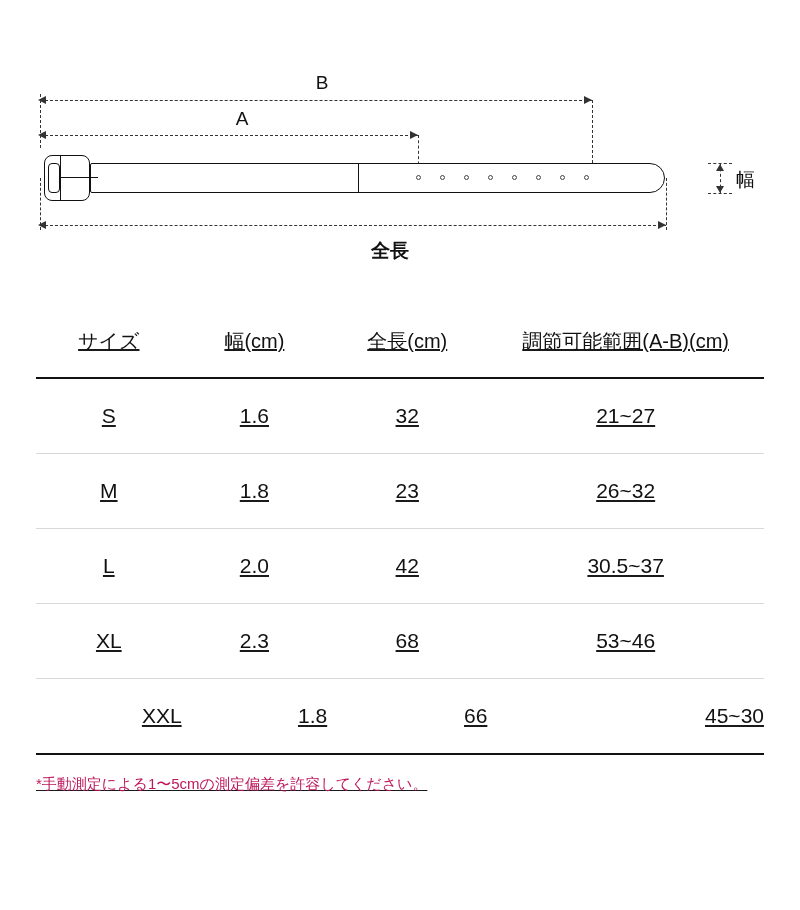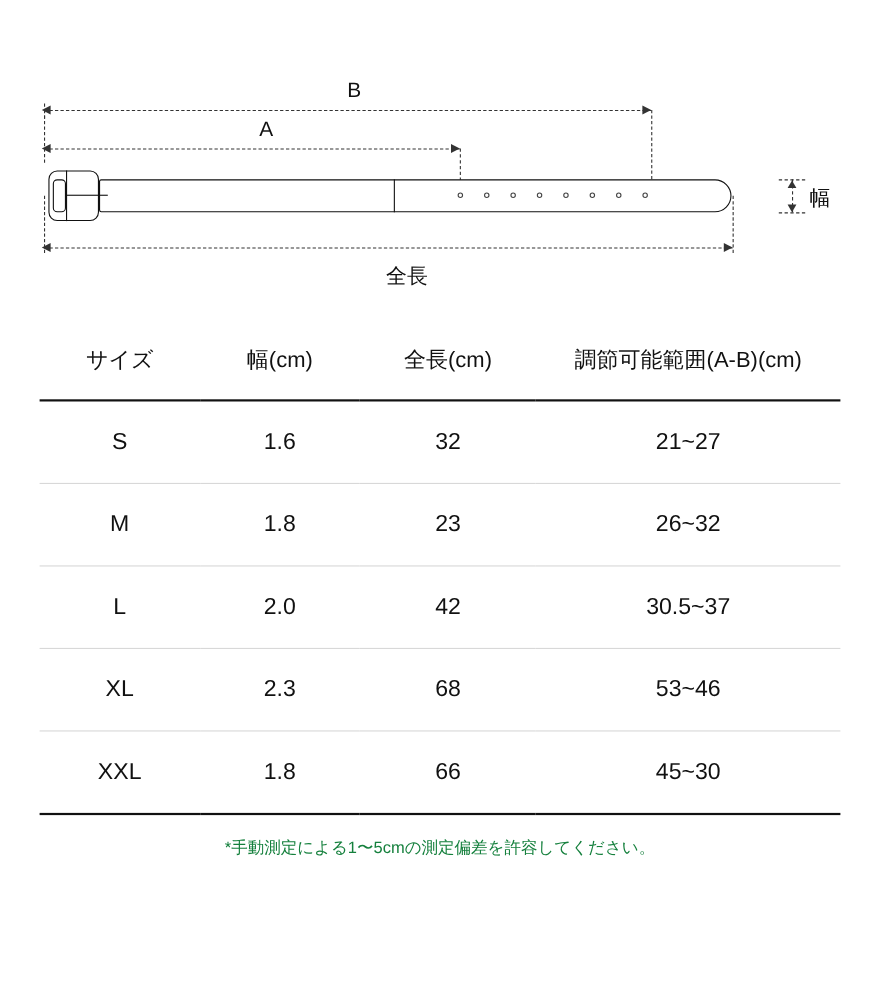--- a/index.html
+++ b/index.html
@@ -132,22 +132,23 @@
     height: 30px;
     border: 1.2px solid #111;
     border-radius: 4px;
     box-sizing: border-box;
   }
 
   
   .table-wrap {
     position: absolute;
     left: 36px;
-    top: 296px;
+    top: 310px;
     width: 728px;
+    text-decoration: underline;
   }
   table.size-table {
     width: 100%;
     border-collapse: collapse;
     table-layout: fixed;
   }
   table.size-table th {
     font-weight: normal;
     font-size: 20px;
     color: #111;
@@ -159,31 +160,31 @@
   }
   table.size-table td {
     font-size: 21px;
     color: #111;
     text-align: center;
     padding: 25px 0;
     border-bottom: 1px solid #d8d8d8;
   }
   table.size-table tbody tr:last-child td {
     border-bottom: 2.5px solid #111;
+    text-align: right;
   }
   col.c-size { width: 20%; }
   col.c-width { width: 20%; }
   col.c-length { width: 22%; }
   col.c-range { width: 38%; }
 
   .footnote {
     margin-top: 20px;
-    text-align: center;
     font-size: 15px;
-    color: #15803d;
+    color: #be185d;
   }
 </style>
 </head>
 <body>
 
 <div class="diagram">
 
   <div class="dim-label" style="left:300px; top:72px; width:44px;">B</div>
 
   <div class="dashed-h" style="left:40px; top:100px; width:552px;"></div>
@@ -221,21 +222,21 @@
   <div class="dashed-v" style="left:720px; top:163px; height:30px;"></div>
   <div class="arrow arrow-up" style="left:716px; top:164px;"></div>
   <div class="arrow arrow-down" style="left:716px; top:186px;"></div>
   <div class="dim-label" style="left:736px; top:167px; width:40px; text-align:left;">幅</div>
 
   <div class="dashed-h" style="left:40px; top:225px; width:626px;"></div>
   <div class="arrow arrow-left" style="left:38px; top:221px;"></div>
   <div class="arrow arrow-right" style="left:658px; top:221px;"></div>
   <div class="dashed-v" style="left:40px; top:178px; height:52px;"></div>
   <div class="dashed-v" style="left:666px; top:178px; height:52px;"></div>
-  <div class="dim-label" style="left:340px; top:238px; width:60px;">全長</div>
+  <div class="dim-label" style="left:360px; top:238px; width:60px;font-weight:bold;">全長</div>
 </div>
 
 <div class="table-wrap">
   <table class="size-table">
     <colgroup>
       <col class="c-size">
       <col class="c-width">
       <col class="c-length">
       <col class="c-range">
     </colgroup>

